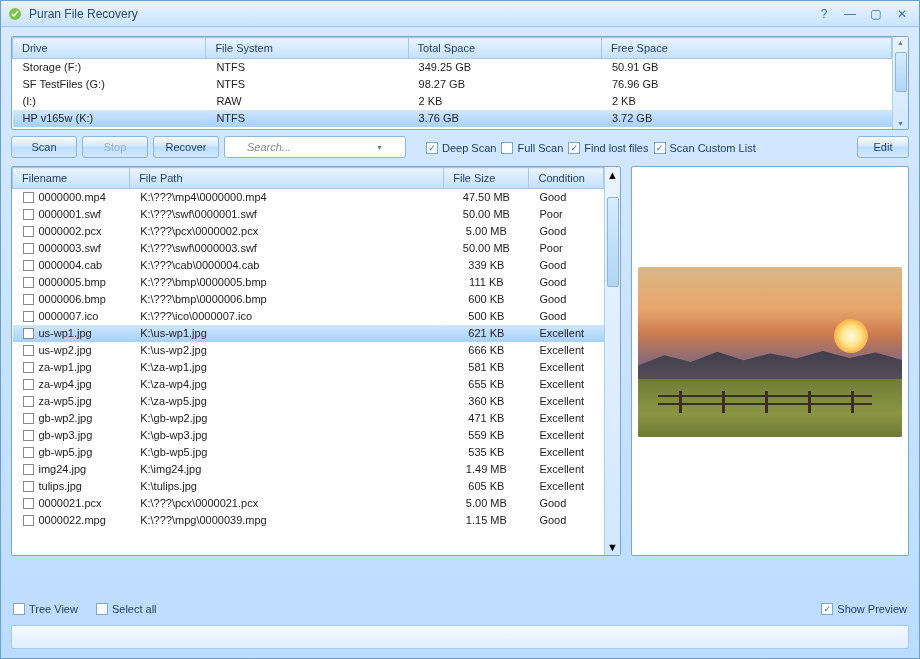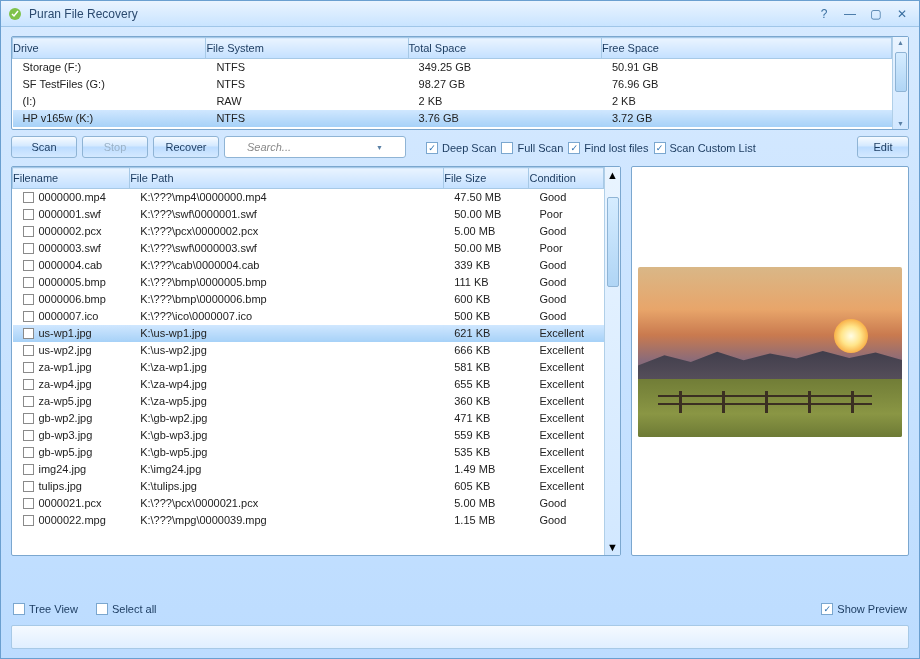--- a/index.html
+++ b/index.html
@@ -17,21 +17,21 @@
 
 .panel { background: #fff; border: 1px solid #7ba7cf; border-radius: 2px; }
 
 
 .drive-panel { height: 94px; display: flex; }
 .drive-scroll { flex: 1; overflow: hidden; }
 .drive-sb { width: 16px; background: linear-gradient(to bottom, #e9f4ff, #d2e8ff); border-left: 1px solid #b0cfe8; display: flex; flex-direction: column; align-items: center; justify-content: space-between; padding: 2px 0; }
 .drive-sb .arrow { font-size: 7px; color: #5a80a5; cursor: pointer; }
 .drive-sb .thumb { width: 12px; height: 40px; background: linear-gradient(to bottom, #d5ecff, #b0d5f5); border: 1px solid #8fb4d5; border-radius: 2px; margin-top: 6px; }
 table { width: 100%; border-collapse: collapse; }
-th { background: linear-gradient(to bottom, #eaf4ff 0%, #c3e0ff 100%); border: 1px solid #a7c9e6; text-align: left; padding: 3px 0; font-weight: normal; color: #1a3a5f; height: 21px; }
+th { background: linear-gradient(to bottom, #eaf4ff 0%, #c3e0ff 100%); border: 1px solid #a7c9e6; text-align: left; padding: 3px 9px; font-weight: normal; color: #1a3a5f; height: 21px; }
 td { padding: 1px 10px; border-right: 1px solid transparent; height: 17px; color: #222; }
 tr.sel td { background: linear-gradient(to bottom, #d0e7ff 0%, #a6d1f7 100%); }
 .drive-panel thead th:nth-child(1){width:22%}.drive-panel thead th:nth-child(2){width:23%}.drive-panel thead th:nth-child(3){width:22%}.drive-panel thead th:nth-child(4){width:33%}
 
 
 .toolbar { height: 24px; display: flex; gap: 5px; align-items: stretch; }
 .btn { background: linear-gradient(to bottom, #f7fbff 0%, #d4e9ff 45%, #bcdcff 50%, #d4e9ff 100%); border: 1px solid #8fb4d5; border-radius: 3px; padding: 0 10px; display: inline-flex; align-items: center; justify-content: center; cursor: pointer; min-width: 66px; height: 22px; color: #1a3a5f; }
 .btn.disabled { color: #9ab2c8; cursor: default; }
 .search { flex: 0 0 182px; border: 1px solid #8fb4d5; background: #fff; border-radius: 3px; display: flex; align-items: center; padding: 0 22px; font-style: italic; color: #888; height: 22px; }
 .search .dd { margin-left: auto; font-size: 7px; color: #5a80a5; font-style: normal; }
@@ -39,21 +39,21 @@
 .chk { display: inline-flex; align-items: center; gap: 4px; color: #1a3a5f; cursor: pointer; white-space: nowrap; }
 .chk .box { width: 12px; height: 12px; border: 1px solid #7ba7cf; background: #fff; display: inline-flex; align-items: center; justify-content: center; font-size: 9px; color: #2b6fb0; }
 
 
 .middle { flex: 1; display: flex; gap: 10px; min-height: 0; }
 .file-panel { flex: 0 0 610px; display: flex; }
 .file-scroll { flex: 1; overflow: hidden; }
 .file-sb { width: 16px; background: linear-gradient(to bottom, #e9f4ff, #d2e8ff); border-left: 1px solid #b0cfe8; display: flex; flex-direction: column; align-items: center; padding: 2px 0; }
 .file-sb .thumb { width: 12px; height: 90px; background: linear-gradient(to bottom, #d5ecff, #b0d5f5); border: 1px solid #8fb4d5; border-radius: 2px; margin-top: 16px; }
 .file-panel thead th:nth-child(1){width:110px}.file-panel thead th:nth-child(2){width:295px}.file-panel thead th:nth-child(3){width:80px}.file-panel thead th:nth-child(4){width:70px}
-.file-panel td:nth-child(3){ text-align: left; }
+.file-panel td:nth-child(3){ text-align: center; }
 .cbcell { display: flex; align-items: center; gap: 5px; }
 .cbcell .cb { width: 11px; height: 11px; border: 1px solid #8a8a8a; background: #fff; flex-shrink: 0; }
 
 .preview { flex: 1; position: relative; }
 .preview-img { position: absolute; left: 6px; right: 6px; top: 100px; height: 170px; border-radius: 2px; overflow: hidden; }
 .sky { position:absolute; inset:0; background: linear-gradient(to bottom, #d9b787 0%, #e8a56a 25%, #c97a4f 40%, #8a6b7a 55%, #6b5f78 70%, #57635a 80%, #6a7a3e 88%, #7d8c42 100%); }
 .sun { position:absolute; top:52px; right:34px; width:34px; height:34px; background: radial-gradient(circle, #fffde5 0%, #ffe58a 40%, #f9b24a 70%, rgba(249,178,74,0) 100%); border-radius:50%; }
 .mtn { position:absolute; left:0; right:0; top:78px; height:34px; background: linear-gradient(to bottom, #3c3a48 0%, #554e5a 100%); clip-path: polygon(0 60%, 10% 30%, 20% 50%, 30% 20%, 40% 45%, 50% 25%, 60% 40%, 70% 18%, 80% 38%, 90% 22%, 100% 44%, 100% 100%, 0 100%); }
 .grass { position:absolute; left:0; right:0; bottom:0; height:58px; background: linear-gradient(to bottom, #717d37 0%, #8a9644 60%, #6d7a35 100%); }
 .fence { position:absolute; left:20px; right:30px; bottom:24px; height:22px; }

